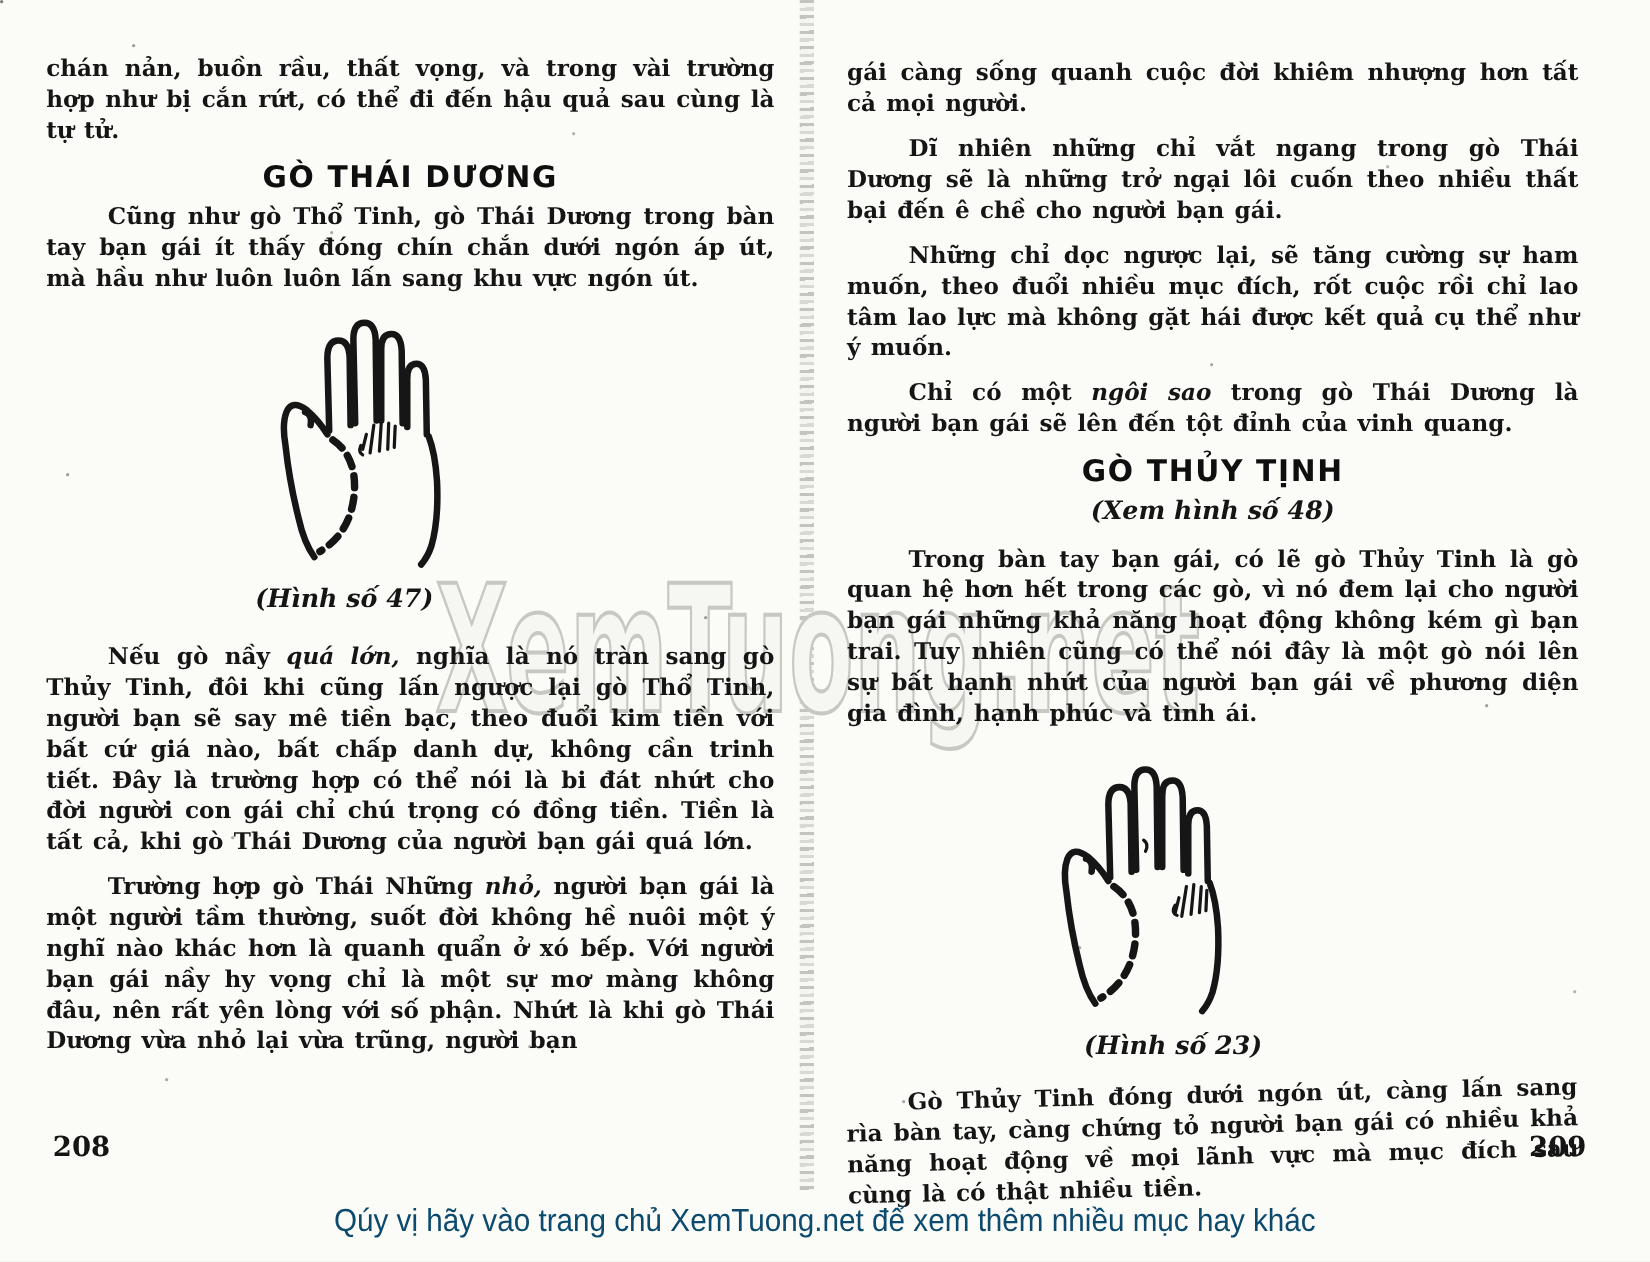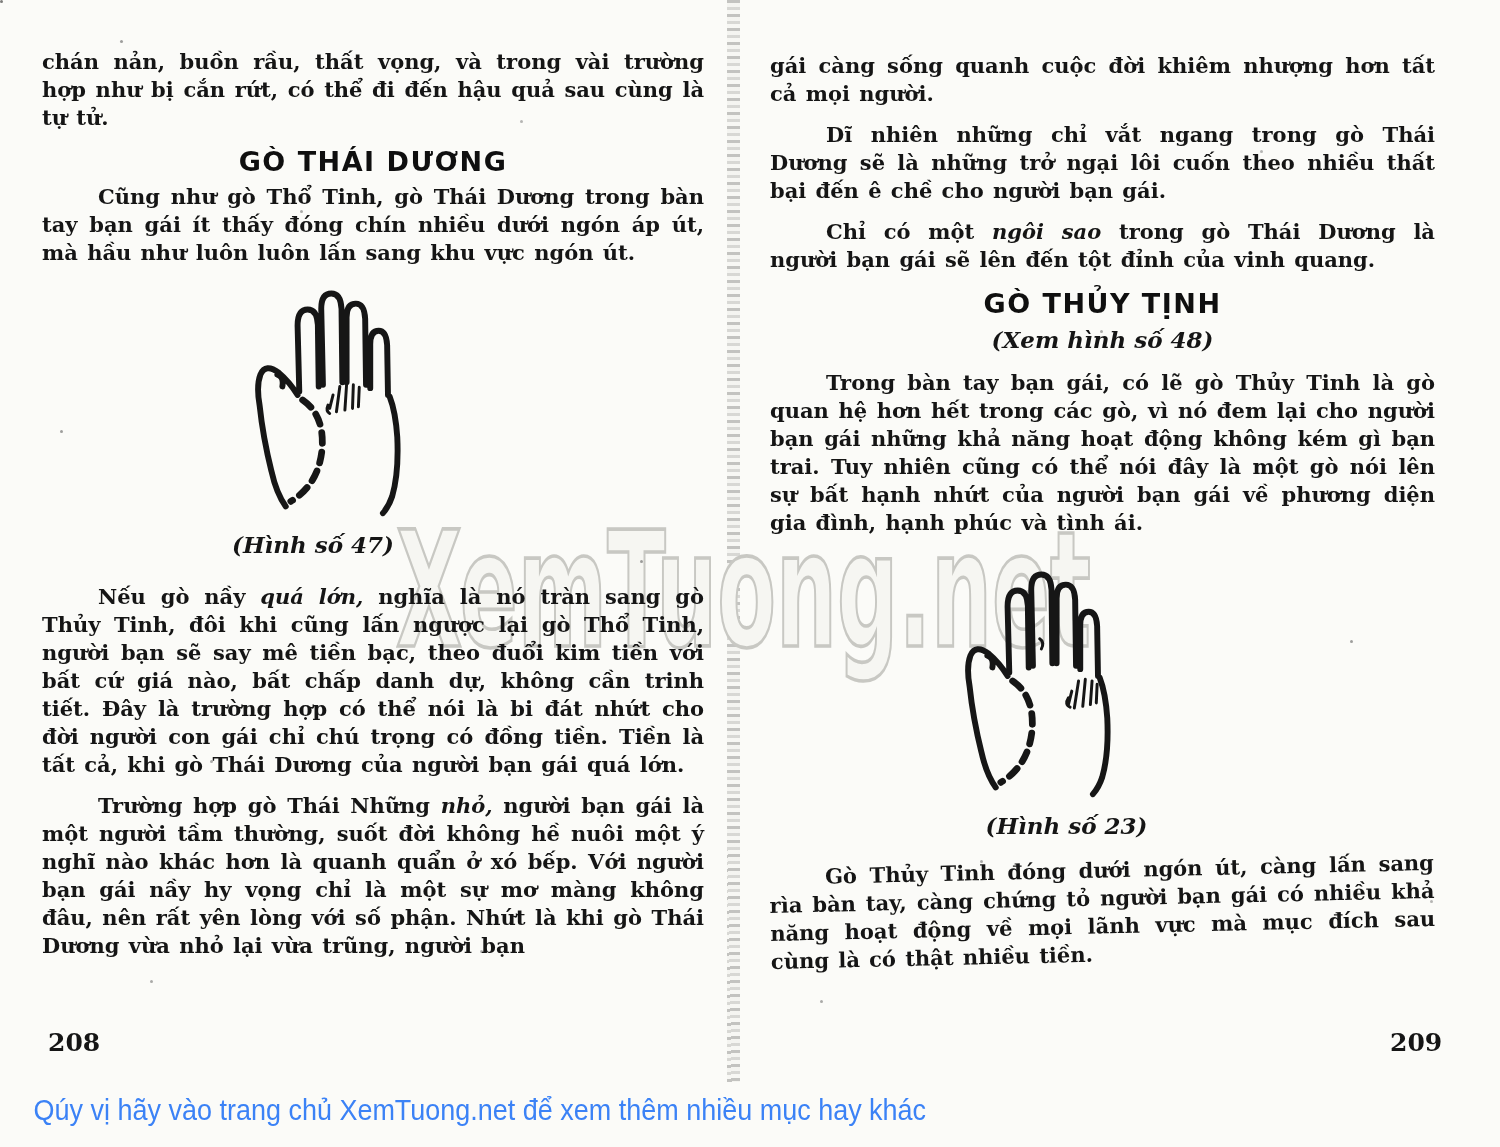--- a/index.html
+++ b/index.html
@@ -33,22 +33,22 @@
   .caption{text-align:center;font-style:italic;font-weight:700;font-size:23px;
            line-height:28px;margin:2px 0 24px;}
   .caption.shiftL{transform:translateX(-60px);}
   .caption.shiftR{transform:translateX(-36px);}
   .figure.f48{margin-top:24px;}
   .figure.f48 .hand{margin-right:130px;}
   .tilt{transform:rotate(-1.3deg);transform-origin:left center;}
   .pn{position:absolute;top:1028px;font-size:25px;font-weight:700;z-index:2;}
   .pn.l{left:48px;}
   .pn.r{left:1390px;}
-  .footer{position:absolute;left:0;top:1094px;width:1500px;text-align:left;z-index:2;
-          font-family:"Liberation Sans",sans-serif;font-size:29px;color:#3b82f6;}
+  .footer{position:absolute;left:0;top:1094px;width:1500px;text-align:center;z-index:2;
+          font-family:"Liberation Sans",sans-serif;font-size:29px;color:#0c4a6e;}
   .footer span{display:inline-block;transform:scaleX(0.93);}
   
   .speck{position:absolute;width:3px;height:3px;border-radius:50%;background:rgba(20,20,20,.55);z-index:2;
     box-shadow:120px 40px rgba(20,20,20,.4), 300px 210px rgba(20,20,20,.35), 60px 430px rgba(20,20,20,.4),
       520px 120px rgba(20,20,20,.3), 640px 560px rgba(20,20,20,.4), 210px 760px rgba(20,20,20,.35),
       900px 90px rgba(20,20,20,.3), 1100px 330px rgba(20,20,20,.35), 1350px 640px rgba(20,20,20,.4),
       980px 860px rgba(20,20,20,.35), 480px 950px rgba(20,20,20,.3), 1260px 150px rgba(20,20,20,.3),
       820px 1000px rgba(20,20,20,.35), 1430px 900px rgba(20,20,20,.3), 150px 980px rgba(20,20,20,.35);}
 </style>
 </head>
@@ -61,21 +61,21 @@
 
   <div class="watermark">
     <svg width="706" height="200" viewBox="0 0 706 200">
       <text x="0" y="150" font-size="160" textLength="695" lengthAdjust="spacingAndGlyphs">XemTuong.net</text>
     </svg>
   </div>
 
   <section class="col left">
     <p class="body noindent">chán nản, buồn rầu, thất vọng, và trong vài trường hợp như bị cắn rứt, có thể đi đến hậu quả sau cùng là tự tử.</p>
     <h2 class="sec">GÒ THÁI DƯƠNG</h2>
-    <p class="body">Cũng như gò Thổ Tinh, gò Thái Dương trong bàn tay bạn gái ít thấy đóng chín nhiều dưới ngón áp út, mà hầu như luôn luôn lấn sang khu vực ngón út.</p>
+    <p class="body">Cũng như gò Thổ Tinh, gò Thái Dương trong bàn tay bạn gái ít thấy đóng chín chắn dưới ngón áp út, mà hầu như luôn luôn lấn sang khu vực ngón út.</p>
 
     <div class="figure f47">
       <svg class="hand" viewBox="0 0 220 290">
         <g stroke="#161616" fill="none" stroke-linecap="round" stroke-linejoin="round">
           <path stroke-width="7" d="M76 132 L74 54 Q74 35 86 35 Q97 35 98 53 L99 126
                M104 124 L102 34 Q102 16 114 16 Q125 16 126 34 L127 121
                M132 121 L132 44 Q132 28 143 28 Q153 28 154 46 L155 124
                M160 128 L160 76 Q160 60 170 60 Q179 60 180 77 L181 136
                M74 136 Q64 120 52 110 Q36 98 30 112 Q25 125 29 148 Q33 186 43 226 Q49 253 60 268
                M50 112 Q58 114 56 126
@@ -89,20 +89,21 @@
 
 
     <p class="body"><span class="r">Nếu gò nầy </span><span class="i">quá lớn,</span><span class="r"> nghĩa là nó tràn sang gò Thủy Tinh, đôi khi cũng lấn ngược lại gò Thổ Tinh, người bạn sẽ say mê tiền bạc, theo đuổi kim tiền với bất cứ giá nào, bất chấp danh dự, không cần trinh tiết. Đây là trường hợp có thể nói là bi đát nhứt cho đời người con gái chỉ chú trọng có đồng tiền. Tiền là tất cả, khi gò Thái Dương của người bạn gái quá lớn.</span></p>
 
     <p class="body"><span class="r">Trường hợp gò Thái Những </span><span class="i">nhỏ,</span><span class="r"> người bạn gái là một người tầm thường, suốt đời không hề nuôi một ý nghĩ nào khác hơn là quanh quẩn ở xó bếp. Với người bạn gái nầy hy vọng chỉ là một sự mơ màng không đâu, nên rất yên lòng với số phận. Nhứt là khi gò Thái Dương vừa nhỏ lại vừa trũng, người bạn</span></p>
   </section>
 
   <section class="col right">
     <p class="body noindent">gái càng sống quanh cuộc đời khiêm nhượng hơn tất cả mọi người.</p>
     <p class="body">Dĩ nhiên những chỉ vắt ngang trong gò Thái Dương sẽ là những trở ngại lôi cuốn theo nhiều thất bại đến ê chề cho người bạn gái.</p>
+    <p class="body">Những chỉ dọc ngược lại, sẽ tăng cường sự ham muốn, theo đuổi nhiều mục đích, rốt cuộc rồi chỉ lao tâm lao lực mà không gặt hái được kết quả cụ thể như ý muốn.</p>
 
     <p class="body"><span class="r">Chỉ có một </span><span class="i">ngôi sao</span><span class="r"> trong gò Thái Dương là người bạn gái sẽ lên đến tột đỉnh của vinh quang.</span></p>
 
     <h2 class="sec">GÒ THỦY TỊNH</h2>
     <div class="sub">(Xem hình số 48)</div>
     <p class="body">Trong bàn tay bạn gái, có lẽ gò Thủy Tinh là gò quan hệ hơn hết trong các gò, vì nó đem lại cho người bạn gái những khả năng hoạt động không kém gì bạn trai. Tuy nhiên cũng có thể nói đây là một gò nói lên sự bất hạnh nhứt của người bạn gái về phương diện gia đình, hạnh phúc và tình ái.</p>
 
     <div class="figure f48">
       <svg class="hand" viewBox="0 0 220 290">
         <g stroke="#161616" fill="none" stroke-linecap="round" stroke-linejoin="round">

